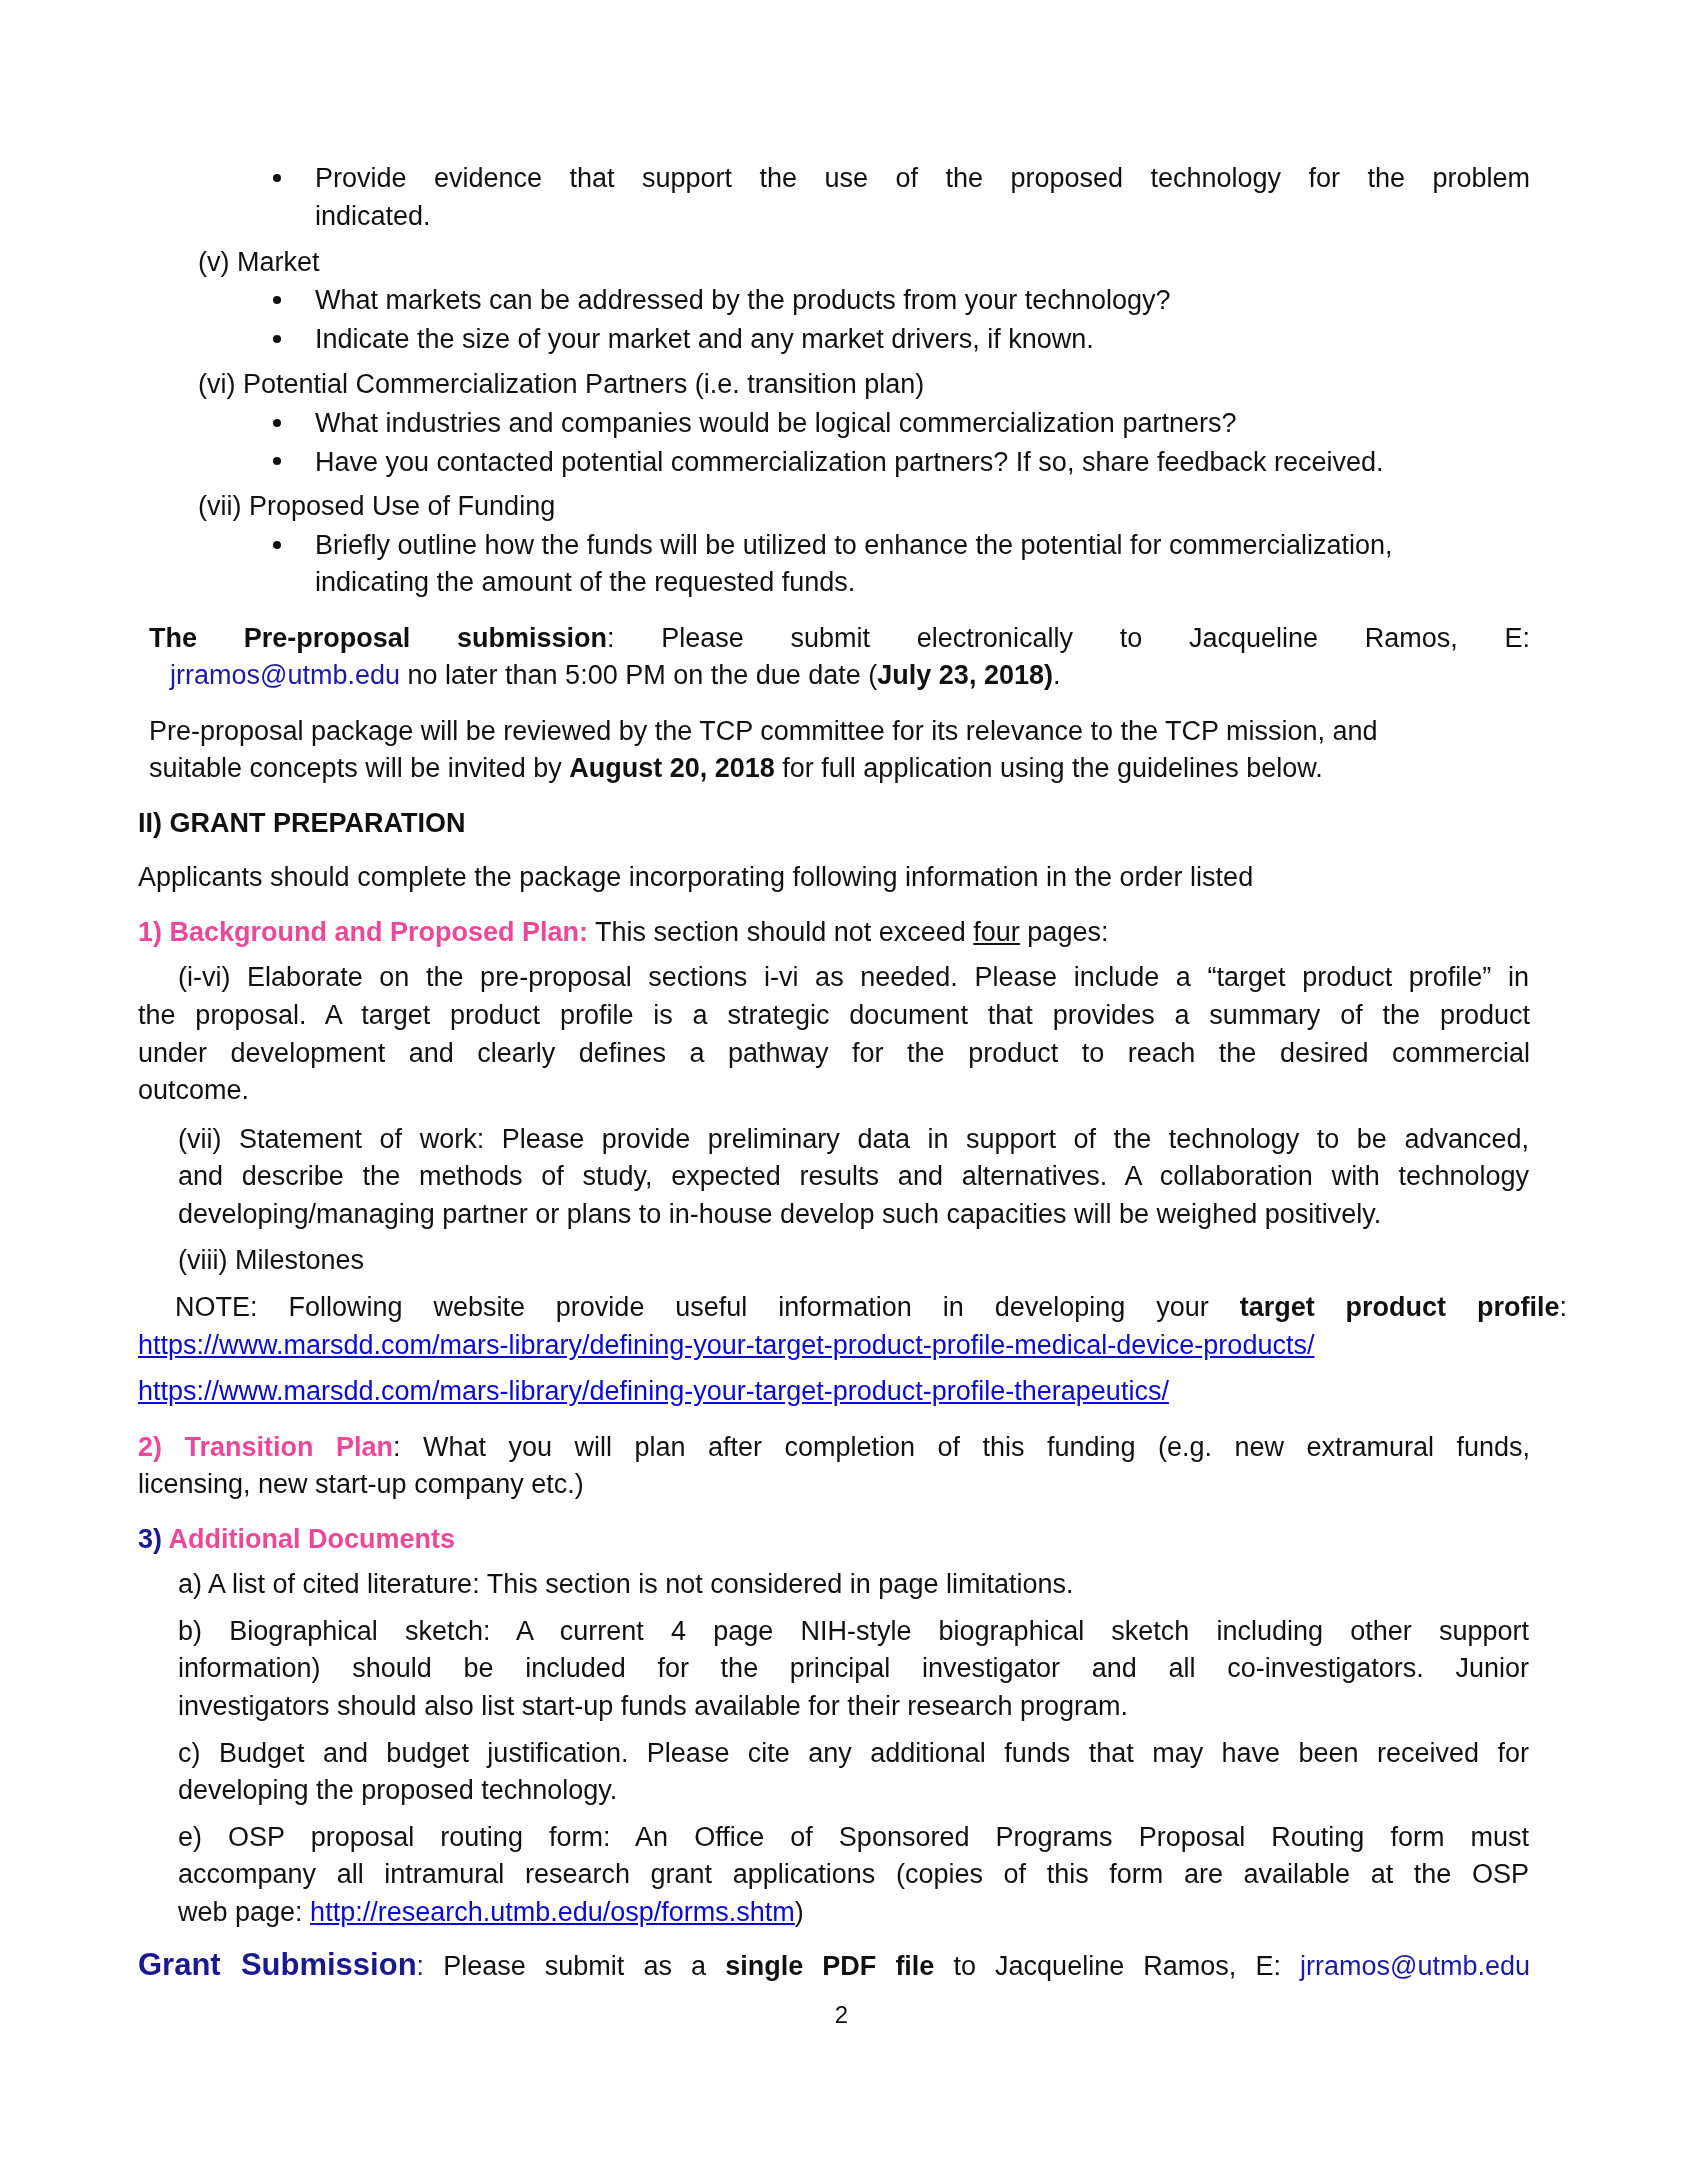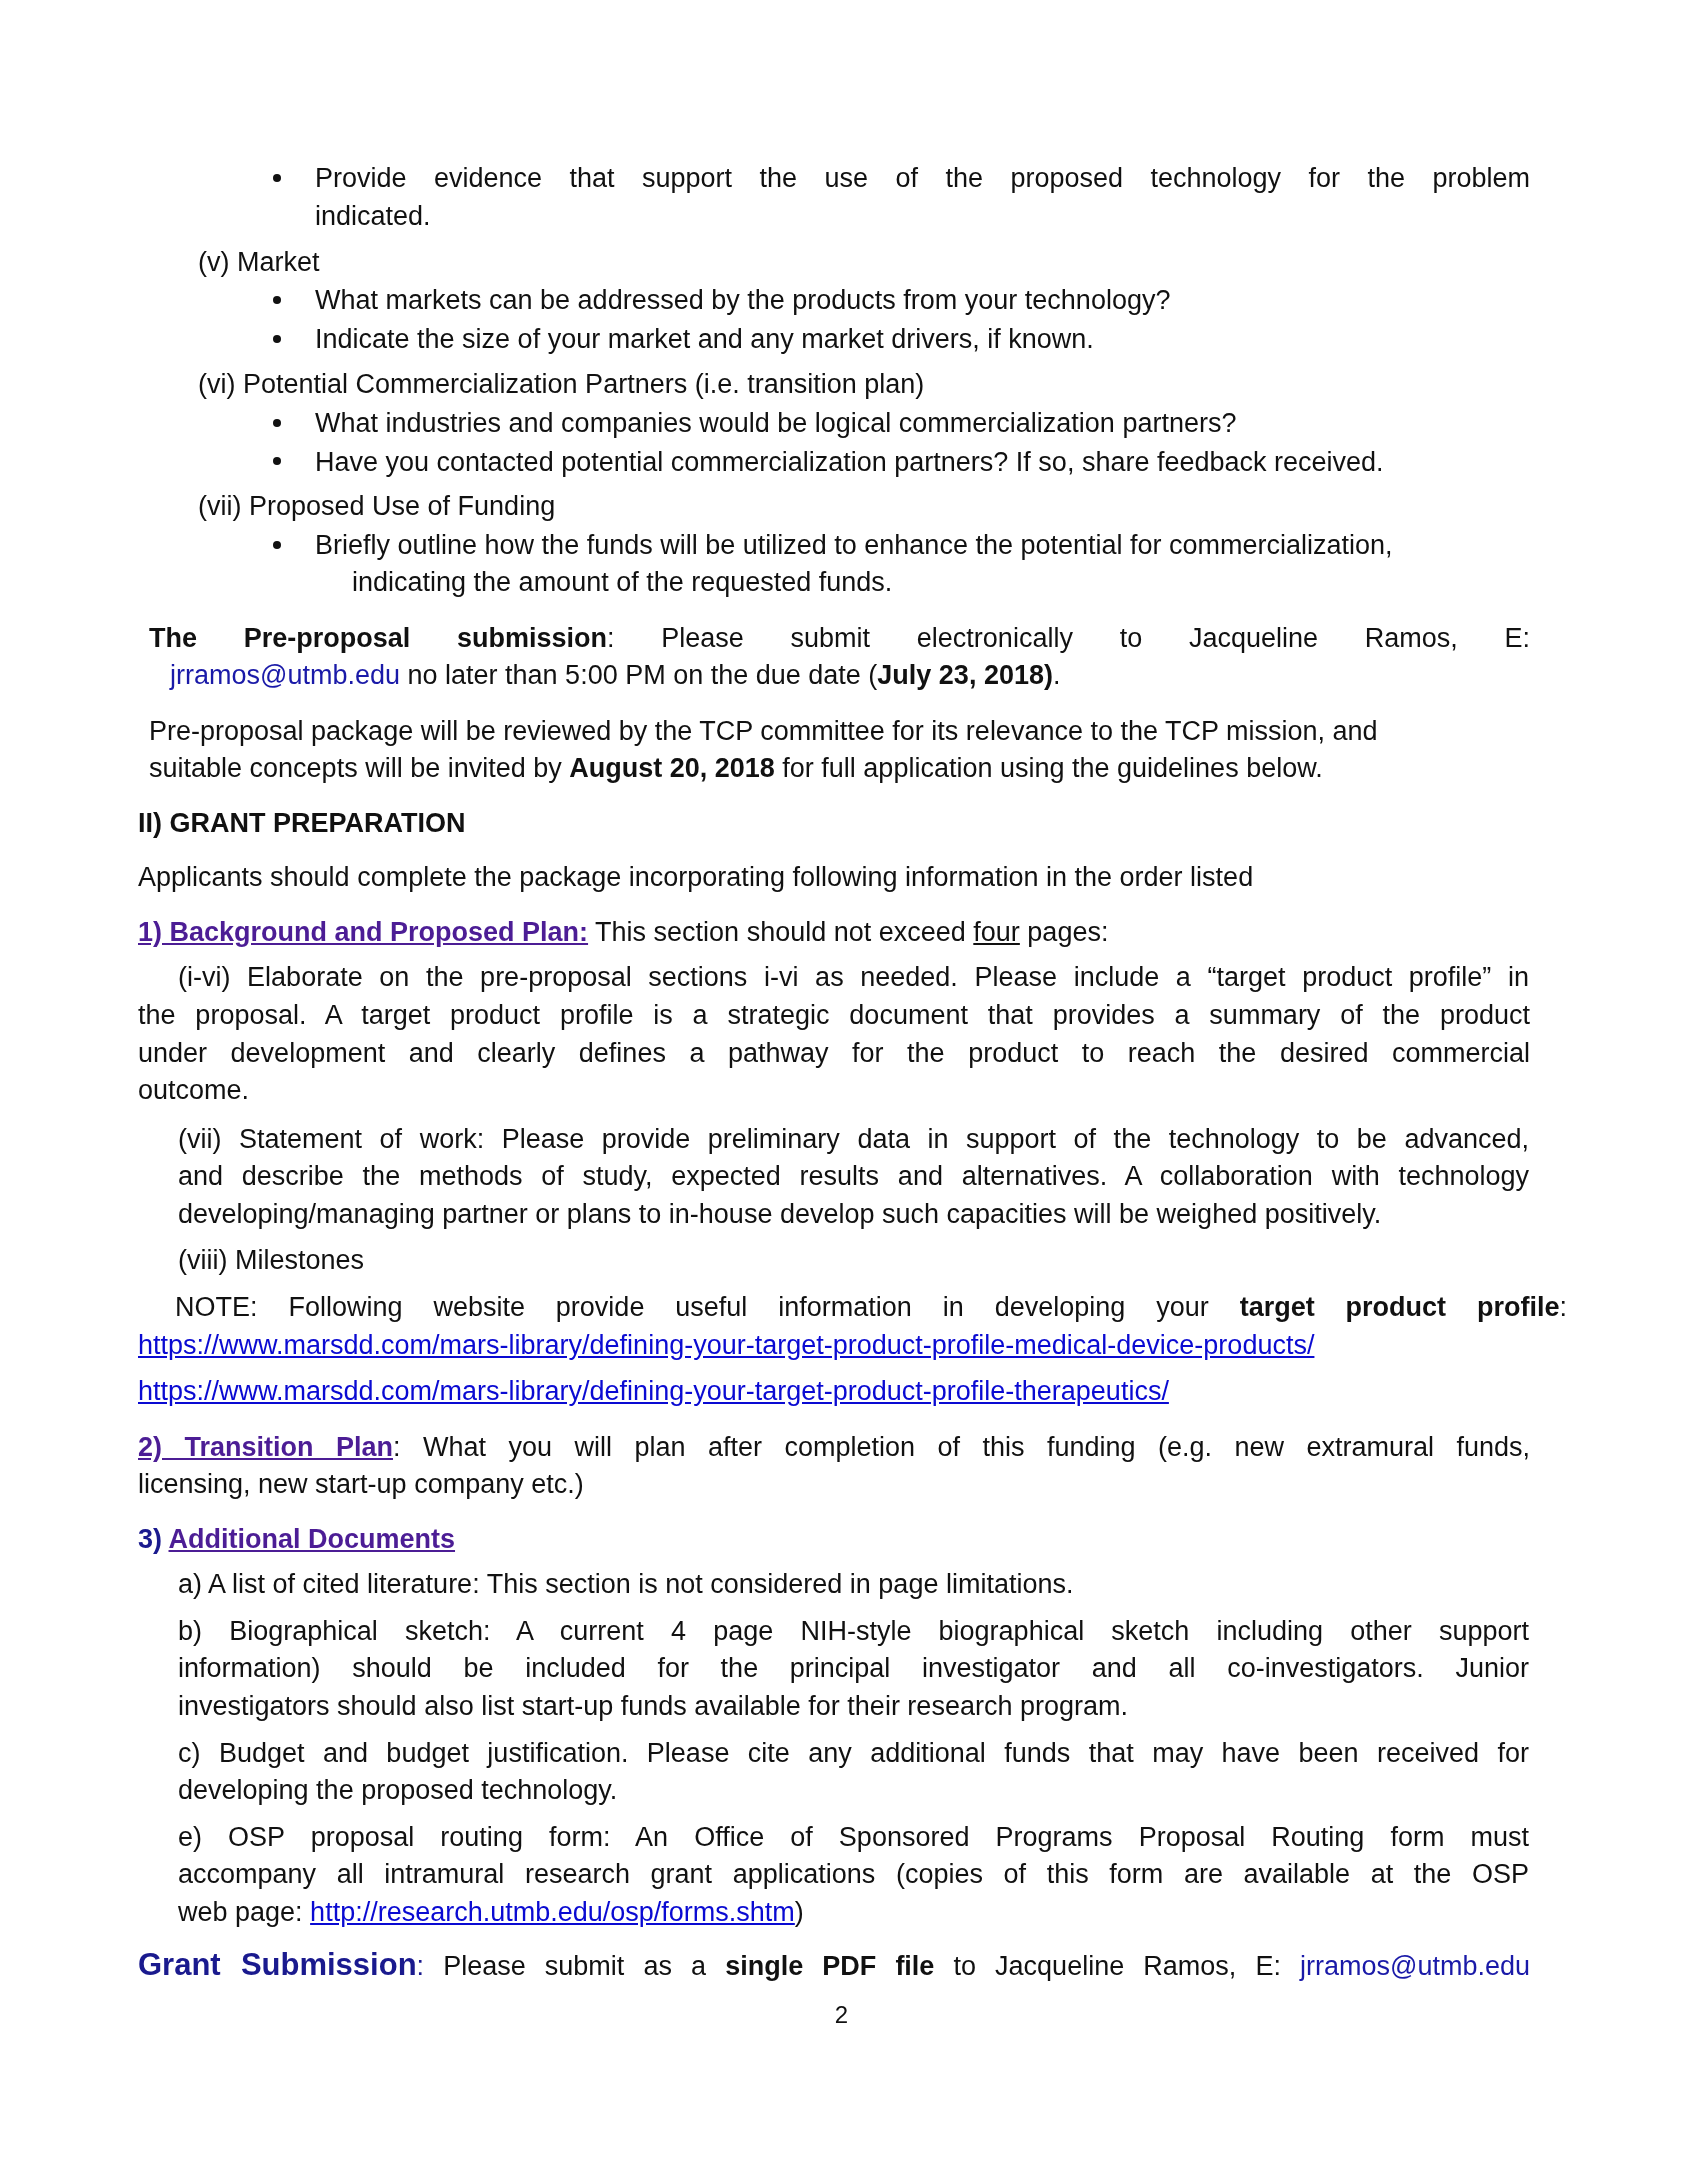--- a/index.html
+++ b/index.html
@@ -6,21 +6,21 @@
   body { width: 1683px; height: 2178px; position: relative; overflow: hidden;
          font-family: "Liberation Sans", sans-serif; color: #111111; font-size: 27px; }
   .line { position: absolute; white-space: nowrap; line-height: 38px; }
   .just { text-align: justify; text-align-last: justify; white-space: normal; }
   .bullet { position: absolute; width: 8px; height: 8px; border-radius: 50%; background: #111; }
   .b { font-weight: bold; }
   .navy { color: #1a1a8e; }
   .link { color: #0a0ad2; text-decoration: underline; }
   .email { color: #1a1aa8; }
   .u { text-decoration: underline; }
-  .hnavy { color: #4c1d95; font-weight: bold; text-decoration: underline; }
+  .hnavy { color: #ec4899; font-weight: bold; }
   .big { font-size: 31px; }
 </style>
 </head>
 <body>
 
 <span class="bullet" style="left:273px;top:174px;"></span>
 <div class="line just" style="left:315px;top:159px;width:1215px;">Provide evidence that support the use of the proposed technology for the problem</div>
 <div class="line" style="left:315px;top:197px;">indicated.</div>
 
 <div class="line" style="left:198px;top:243px;">(v) Market</div>
@@ -31,21 +31,21 @@
 
 <div class="line" style="left:198px;top:365px;">(vi) Potential Commercialization Partners (i.e. transition plan)</div>
 <span class="bullet" style="left:273px;top:419px;"></span>
 <div class="line" style="left:315px;top:404px;">What industries and companies would be logical commercialization partners?</div>
 <span class="bullet" style="left:273px;top:457px;"></span>
 <div class="line" style="left:315px;top:443px;">Have you contacted potential commercialization partners? If so, share feedback received.</div>
 
 <div class="line" style="left:198px;top:487px;">(vii) Proposed Use of Funding</div>
 <span class="bullet" style="left:273px;top:541px;"></span>
 <div class="line" style="left:315px;top:526px;">Briefly outline how the funds will be utilized to enhance the potential for commercialization,</div>
-<div class="line" style="left:315px;top:563px;margin-left:37px;">indicating the amount of the requested funds.</div>
+<div class="line" style="left:315px;top:563px;">indicating the amount of the requested funds.</div>
 
 <div class="line just" style="left:149px;top:619px;width:1381px;">
   <span class="b">The Pre-proposal submission</span><span>: Please submit electronically to Jacqueline Ramos, E:</span>
 </div>
 <div class="line" style="left:149px;top:656px;margin-left:21px;">
   <span class="email">jrramos@utmb.edu</span><span> no later than 5:00 PM on the due date (</span><span class="b">July 23, 2018)</span><span>.</span>
 </div>
 <div class="line" style="left:149px;top:712px;">Pre-proposal package will be reviewed by the TCP committee for its relevance to the TCP mission, and</div>
 <div class="line" style="left:149px;top:749px;">
   <span>suitable concepts will be invited by </span><span class="b">August 20, 2018</span><span> for full application using the guidelines below.</span>

